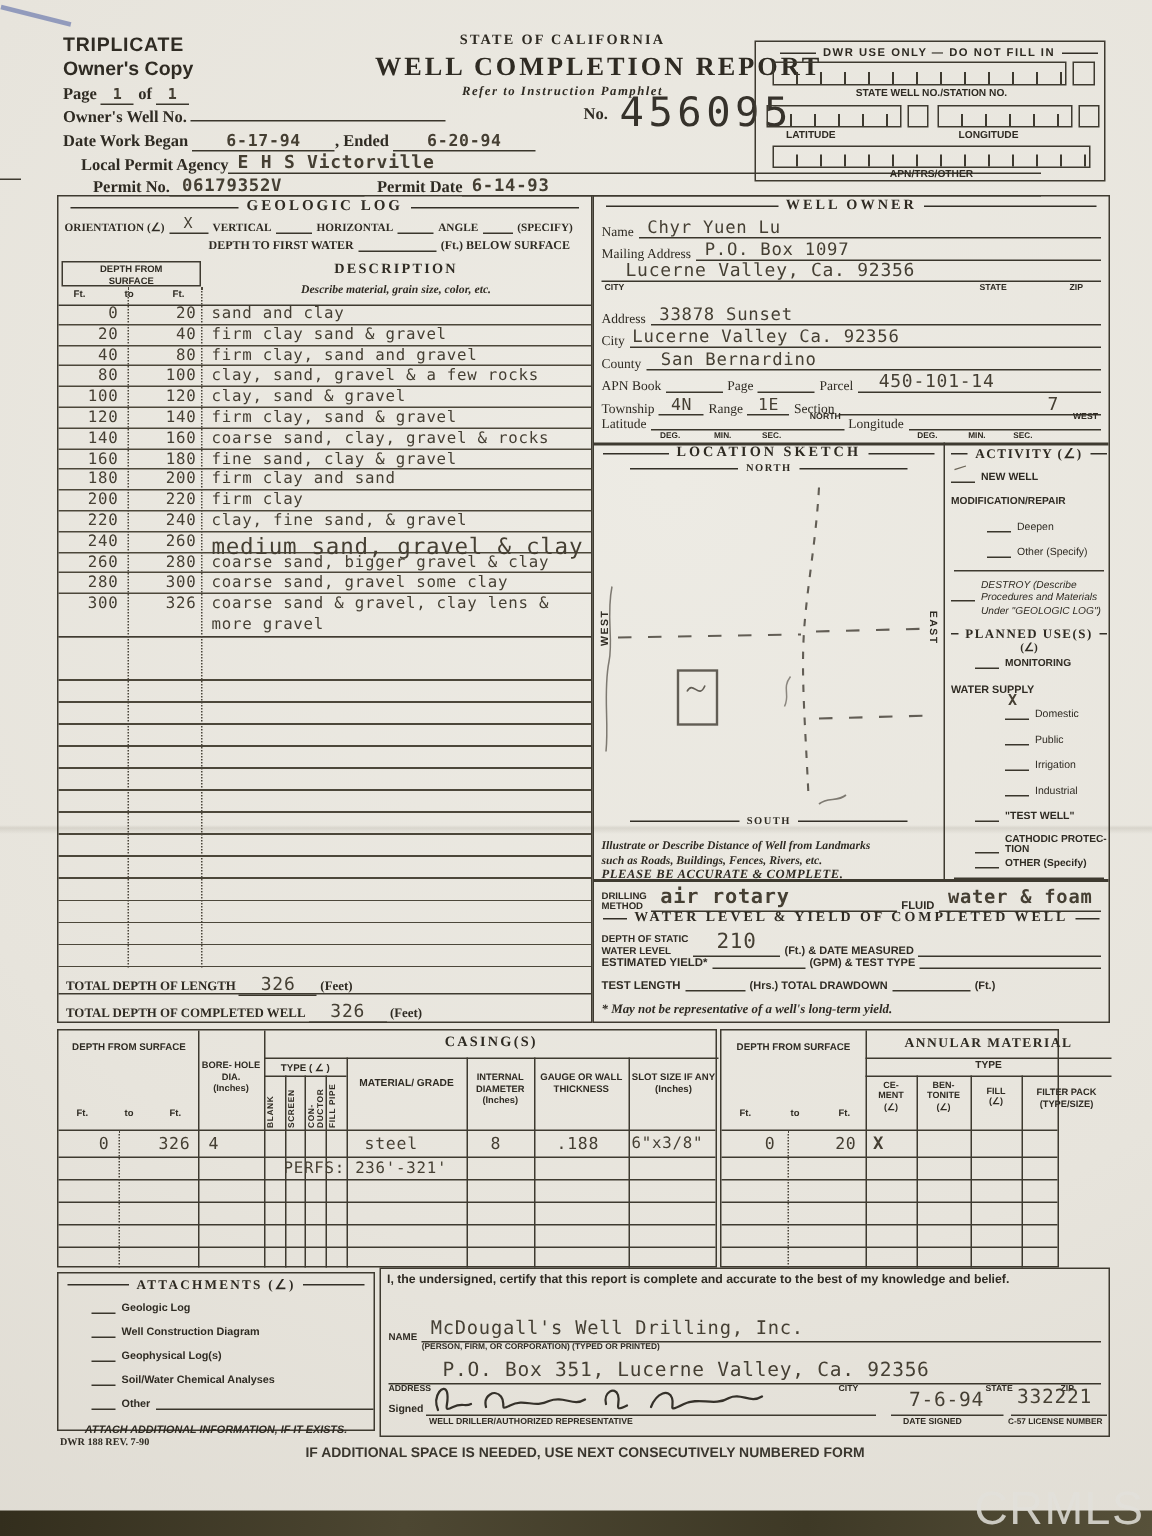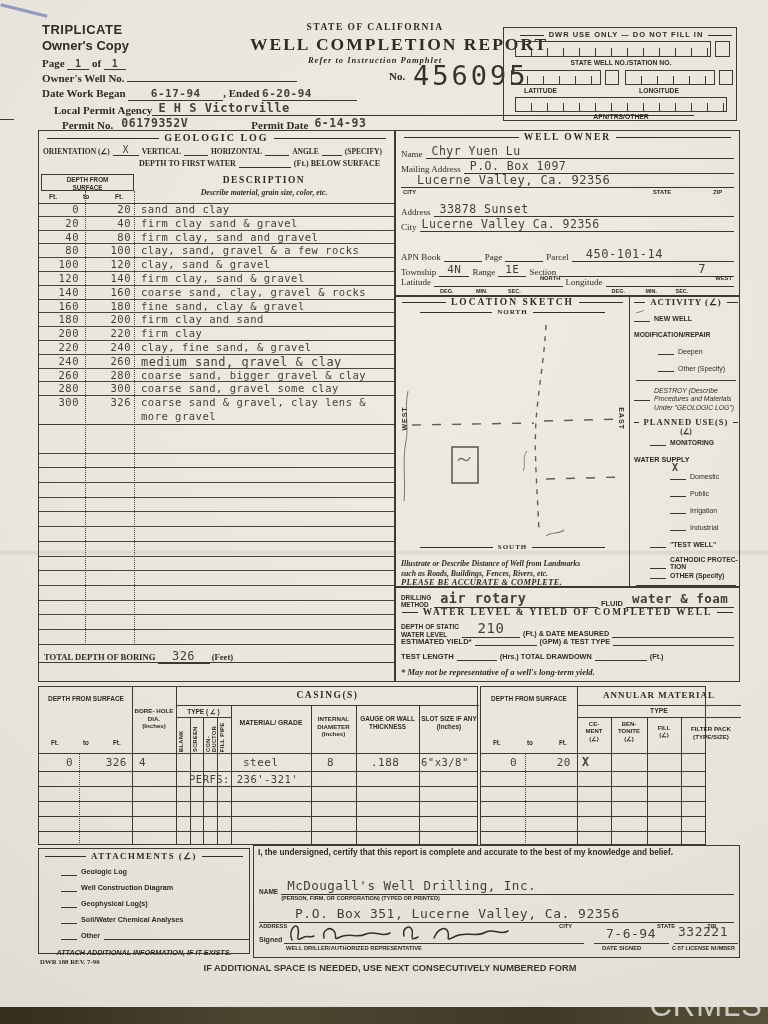--- a/index.html
+++ b/index.html
@@ -52,21 +52,21 @@
       <span>of</span>
       <span class="ul" style="width:22px;text-align:center;"><span class="typed" style="font-size:10px;">1</span></span>
     </div>
     <div class="abs lbl b" style="left:42px;top:72px;font-size:11px;">
       <span>Owner's Well No.</span>
       <span class="ul" style="width:170px;"></span>
     </div>
     <div class="abs lbl b" style="left:42px;top:87px;font-size:11px;">
       <span>Date Work Began</span>
       <span class="ul" style="width:95px;text-align:center;"><span class="typed" style="font-size:11px;">6-17-94</span></span><span>, Ended</span>
-      <span class="ul" style="width:95px;"><span class="typed" style="font-size:11px;">6-20-94</span></span>
+      <span class="ul" style="width:95px;text-align:center;"><span class="typed" style="font-size:11px;">6-20-94</span></span>
     </div>
     <div class="abs lbl b" style="left:54px;top:101px;font-size:11px;width:640px;display:flex;align-items:flex-end;">
       <span>Local Permit Agency</span>
       <span class="fill"><span class="typed" style="font-size:12px;">E H S Victorville</span></span>
     </div>
     <div class="abs lbl b" style="left:62px;top:116px;font-size:11px;width:632px;display:flex;align-items:flex-end;">
       <span>Permit No.</span>
       <span class="ul" style="width:130px;padding-left:8px;"><span class="typed" style="font-size:11.5px;">06179352V</span></span>
       <span style="margin-left:8px;">Permit Date</span>
       <span class="fill"><span class="typed" style="font-size:11.5px;">6-14-93</span></span>
@@ -193,21 +193,21 @@
             <span class="typed abs" style="left:102px;font-size:10.5px;">firm clay</span>
           </div>
         <div class="geo-row" style="position:relative;height:13.8px;border-bottom:1px solid #4c473a;">
             <span class="typed abs" style="left:0;width:40px;text-align:right;font-size:10.5px;">220</span>
             <span class="typed abs" style="left:50px;width:42px;text-align:right;font-size:10.5px;">240</span>
             <span class="typed abs" style="left:102px;font-size:10.5px;">clay, fine sand, &amp; gravel</span>
           </div>
         <div class="geo-row" style="position:relative;height:13.8px;border-bottom:1px solid #4c473a;">
             <span class="typed abs" style="left:0;width:40px;text-align:right;font-size:10.5px;">240</span>
             <span class="typed abs" style="left:50px;width:42px;text-align:right;font-size:10.5px;">260</span>
-            <span class="typed abs" style="left:102px;font-size:12px;">medium sand, gravel &amp; clay</span>
+            <span class="typed abs" style="left:102px;font-size:15px;">medium sand, gravel &amp; clay</span>
           </div>
         <div class="geo-row" style="position:relative;height:13.8px;border-bottom:1px solid #4c473a;">
             <span class="typed abs" style="left:0;width:40px;text-align:right;font-size:10.5px;">260</span>
             <span class="typed abs" style="left:50px;width:42px;text-align:right;font-size:10.5px;">280</span>
             <span class="typed abs" style="left:102px;font-size:10.5px;">coarse sand, bigger gravel &amp; clay</span>
           </div>
         <div class="geo-row" style="position:relative;height:13.8px;border-bottom:1px solid #4c473a;">
             <span class="typed abs" style="left:0;width:40px;text-align:right;font-size:10.5px;">280</span>
             <span class="typed abs" style="left:50px;width:42px;text-align:right;font-size:10.5px;">300</span>
             <span class="typed abs" style="left:102px;font-size:10.5px;">coarse sand, gravel some clay</span>
@@ -221,21 +221,26 @@
 
       <div class="hline" style="left:0;top:293px;width:100%;opacity:.85;"></div>
 
       <div class="abs" style="left:0;top:308px;width:100%;height:206px;
         background:repeating-linear-gradient(to bottom, rgba(0,0,0,0) 0 13.7px, #4c473a 13.7px 14.7px);"></div>
 
       <div class="vdot" style="left:46px;top:60px;height:454px;"></div>
       <div class="vdot" style="left:95px;top:60px;height:454px;"></div>
 
       <div class="abs" style="left:0;top:514px;width:100%;height:18px;border-bottom:1px solid #3e3a30;font-size:8.6px;padding:4px 0 0 5px;">
-        <span class="lbl b">TOTAL DEPTH OF BORING</span>
+        <span class="lbl b">TOTAL DEPTH OF LENGTH</span>
+        <span class="ul" style="width:52px;text-align:center;"><span class="typed" style="font-size:12px;">326</span></span>
+        <span class="lbl b">(Feet)</span>
+      </div>
+      <div class="abs" style="left:0;top:532px;width:100%;height:18px;font-size:8.6px;padding:4px 0 0 5px;">
+        <span class="lbl b">TOTAL DEPTH OF COMPLETED WELL</span>
         <span class="ul" style="width:52px;text-align:center;"><span class="typed" style="font-size:12px;">326</span></span>
         <span class="lbl b">(Feet)</span>
       </div>
     </div>
 
     <div class="box" style="left:395px;top:130px;width:345px;height:552px;">
       <div class="sect" style="font-size:9.5px;margin:1px 8px 0 8px;text-align:right;">
           <span>WELL OWNER</span>
         </div>
 
@@ -256,20 +261,24 @@
       </div>
 
 
       <div class="frow" style="top:71px;font-size:9px;">
         <span class="lbl">Address</span>
         <span class="fill"><span class="typed" style="font-size:11.5px;">33878 Sunset</span></span>
       </div>
       <div class="frow" style="top:86px;font-size:9px;">
         <span class="lbl">City</span>
         <span class="fill" style="padding-left:2px;"><span class="typed" style="font-size:11.5px;">Lucerne Valley Ca. 92356</span></span>
+      </div>
+      <div class="frow" style="top:101px;font-size:9px;">
+        <span class="lbl">County</span>
+        <span class="fill" style="padding-left:10px;"><span class="typed" style="font-size:11.5px;">San Bernardino</span></span>
       </div>
       <div class="frow" style="top:116px;font-size:9px;">
         <span class="lbl">APN Book</span>
         <span class="ul" style="width:38px;"></span>
         <span class="lbl">Page</span>
         <span class="ul" style="width:38px;"></span>
         <span class="lbl">Parcel</span>
         <span class="fill" style="padding-left:14px;"><span class="typed" style="font-size:12px;">450-101-14</span></span>
       </div>
       <div class="frow" style="top:131px;font-size:9px;">

